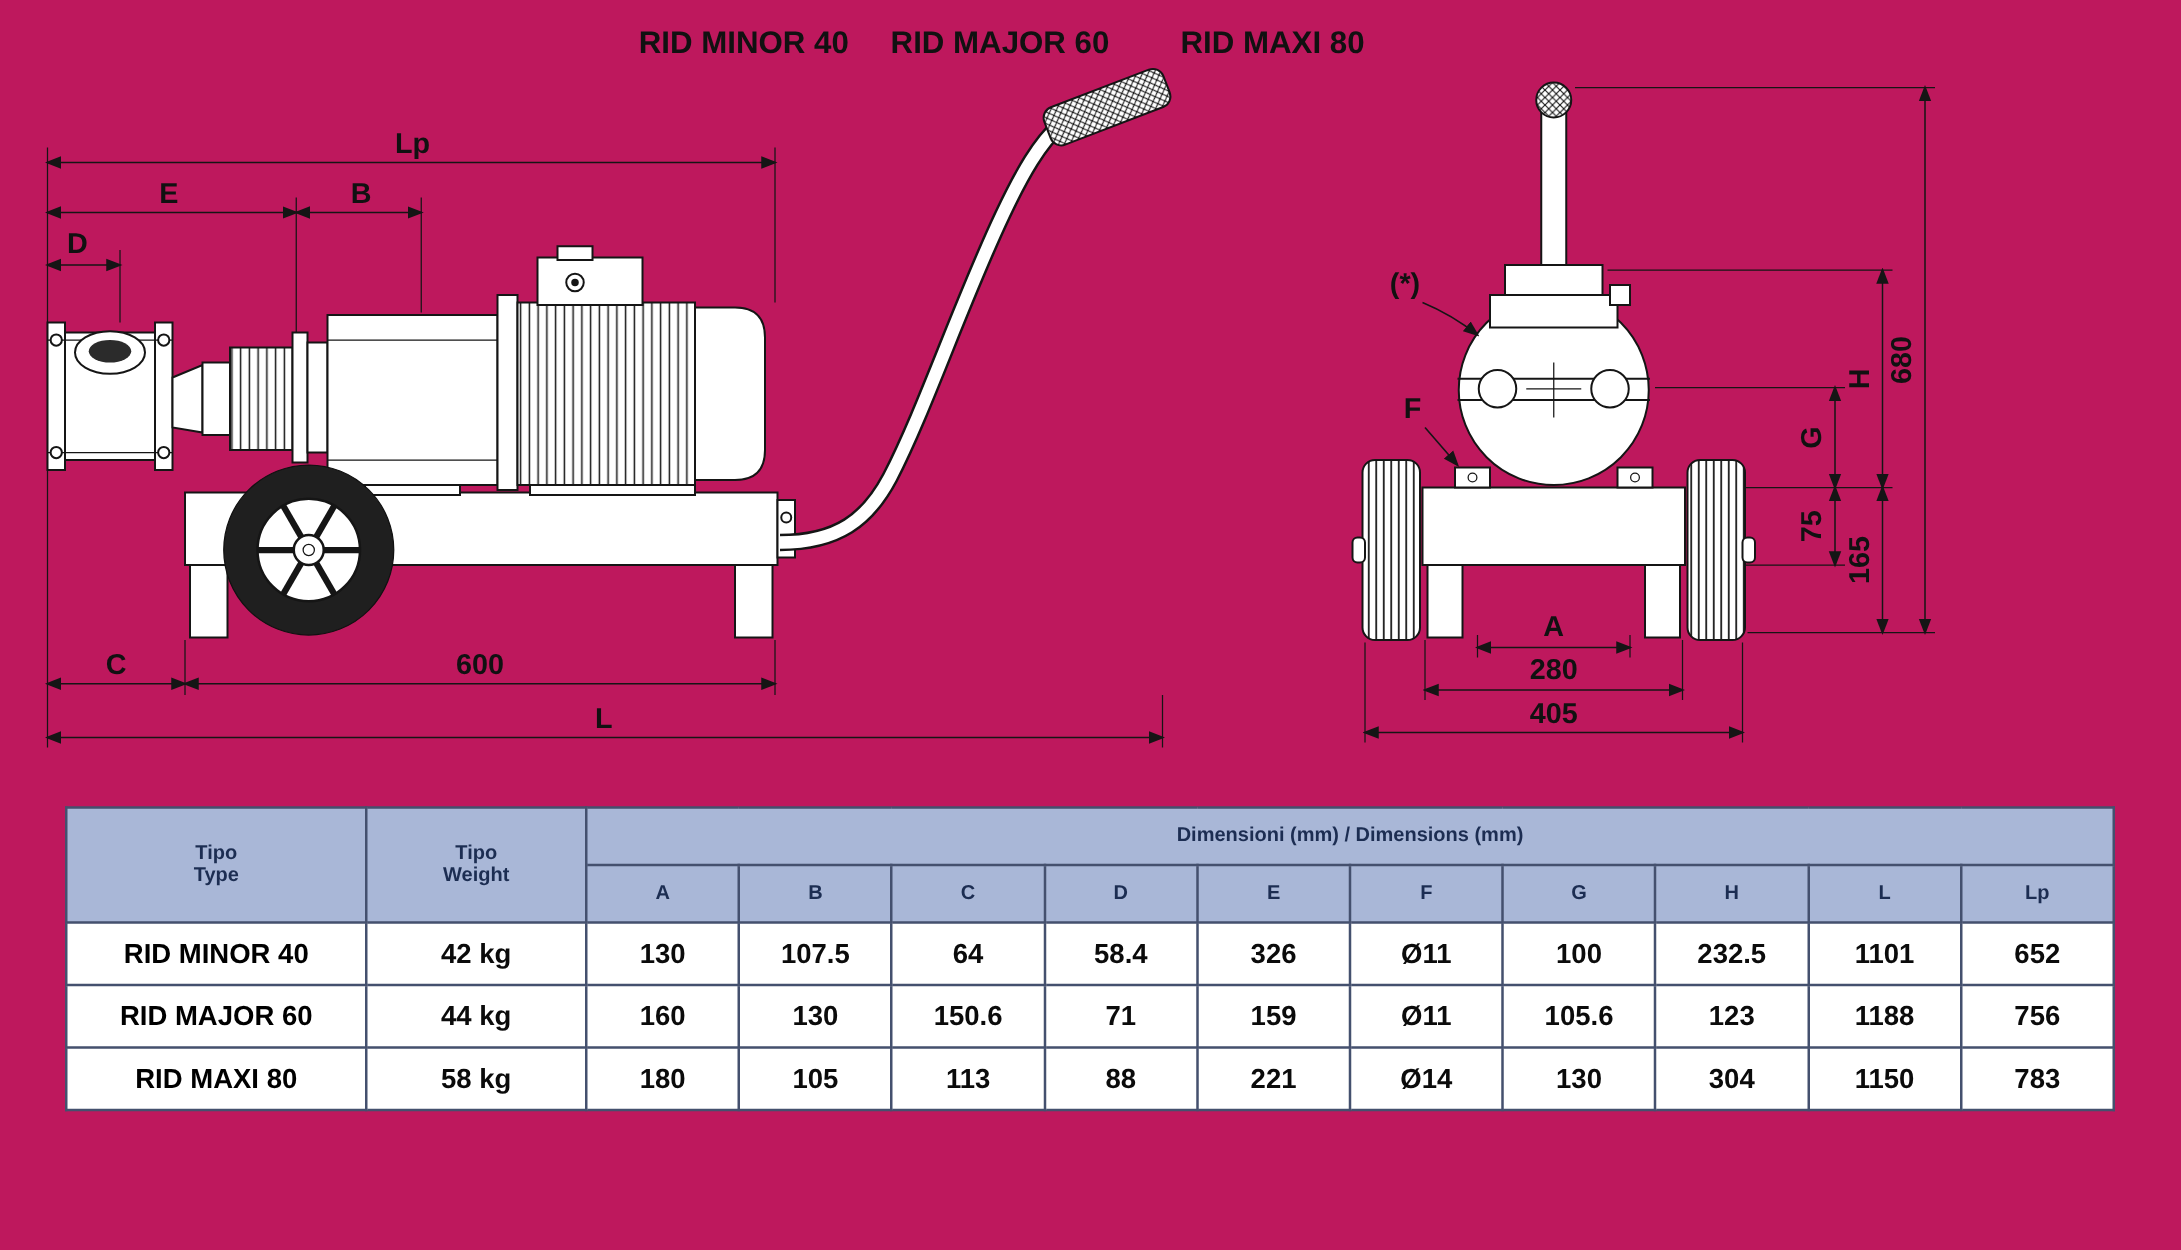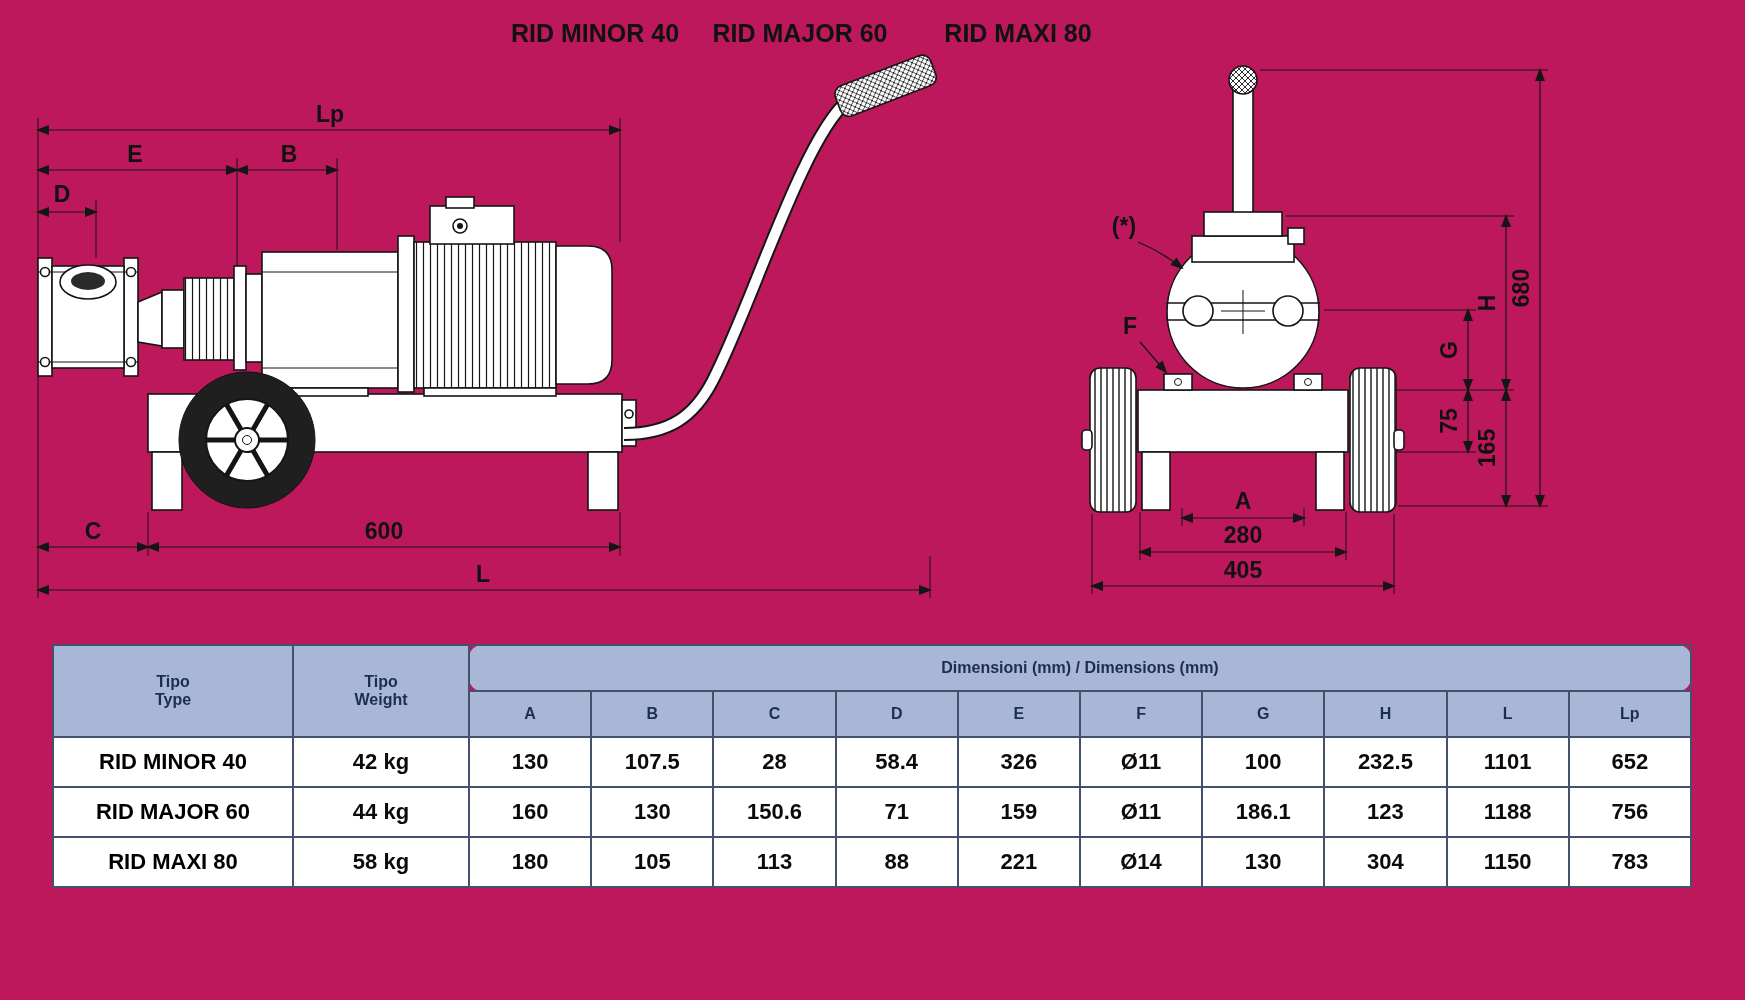--- a/index.html
+++ b/index.html
@@ -20,21 +20,21 @@
   .spec-table {
     border-collapse:collapse; table-layout:fixed;
     width:1640px; margin:12px 0 0 52px;
   }
   .spec-table th, .spec-table td {
     border:2px solid var(--table-border, #44506e);
     text-align:center; padding:0; vertical-align:middle;
   }
   .blue { background:var(--table-header-bg, #a9b7d7); color:var(--header-text, #1c2d52); }
   .hdr  { font-weight:bold; font-size:16px; }
-  .dims-span { height:44px;border-radius:13px; }
+  .dims-span { height:44px; }
   .letter { height:44px; }
   .spec-table td { height:48px; font-size:22px; font-weight:bold; color:#0b0b0b; background:#fff; }
   .spec-table td.type { color:#000; }
 </style>
 </head>
 <body>
 
 <div class="page">
 
   <svg width="1745" height="628" viewBox="0 0 1745 628">
@@ -257,39 +257,39 @@
         <th class="hdr blue letter">L</th>
         <th class="hdr blue letter">Lp</th>
       </tr>
     </thead>
     <tbody>
       <tr>
         <td class="type blue">RID MINOR 40</td>
         <td>42 kg</td>
         <td>130</td>
         <td>107.5</td>
-        <td>28</td>
+        <td>64</td>
         <td>58.4</td>
         <td>326</td>
         <td>Ø11</td>
         <td>100</td>
         <td>232.5</td>
         <td>1101</td>
         <td>652</td>
       </tr>
       <tr>
         <td class="type blue">RID MAJOR 60</td>
         <td>44 kg</td>
         <td>160</td>
         <td>130</td>
         <td>150.6</td>
         <td>71</td>
         <td>159</td>
         <td>Ø11</td>
-        <td>186.1</td>
+        <td>105.6</td>
         <td>123</td>
         <td>1188</td>
         <td>756</td>
       </tr>
       <tr>
         <td class="type blue">RID MAXI 80</td>
         <td>58 kg</td>
         <td>180</td>
         <td>105</td>
         <td>113</td>

